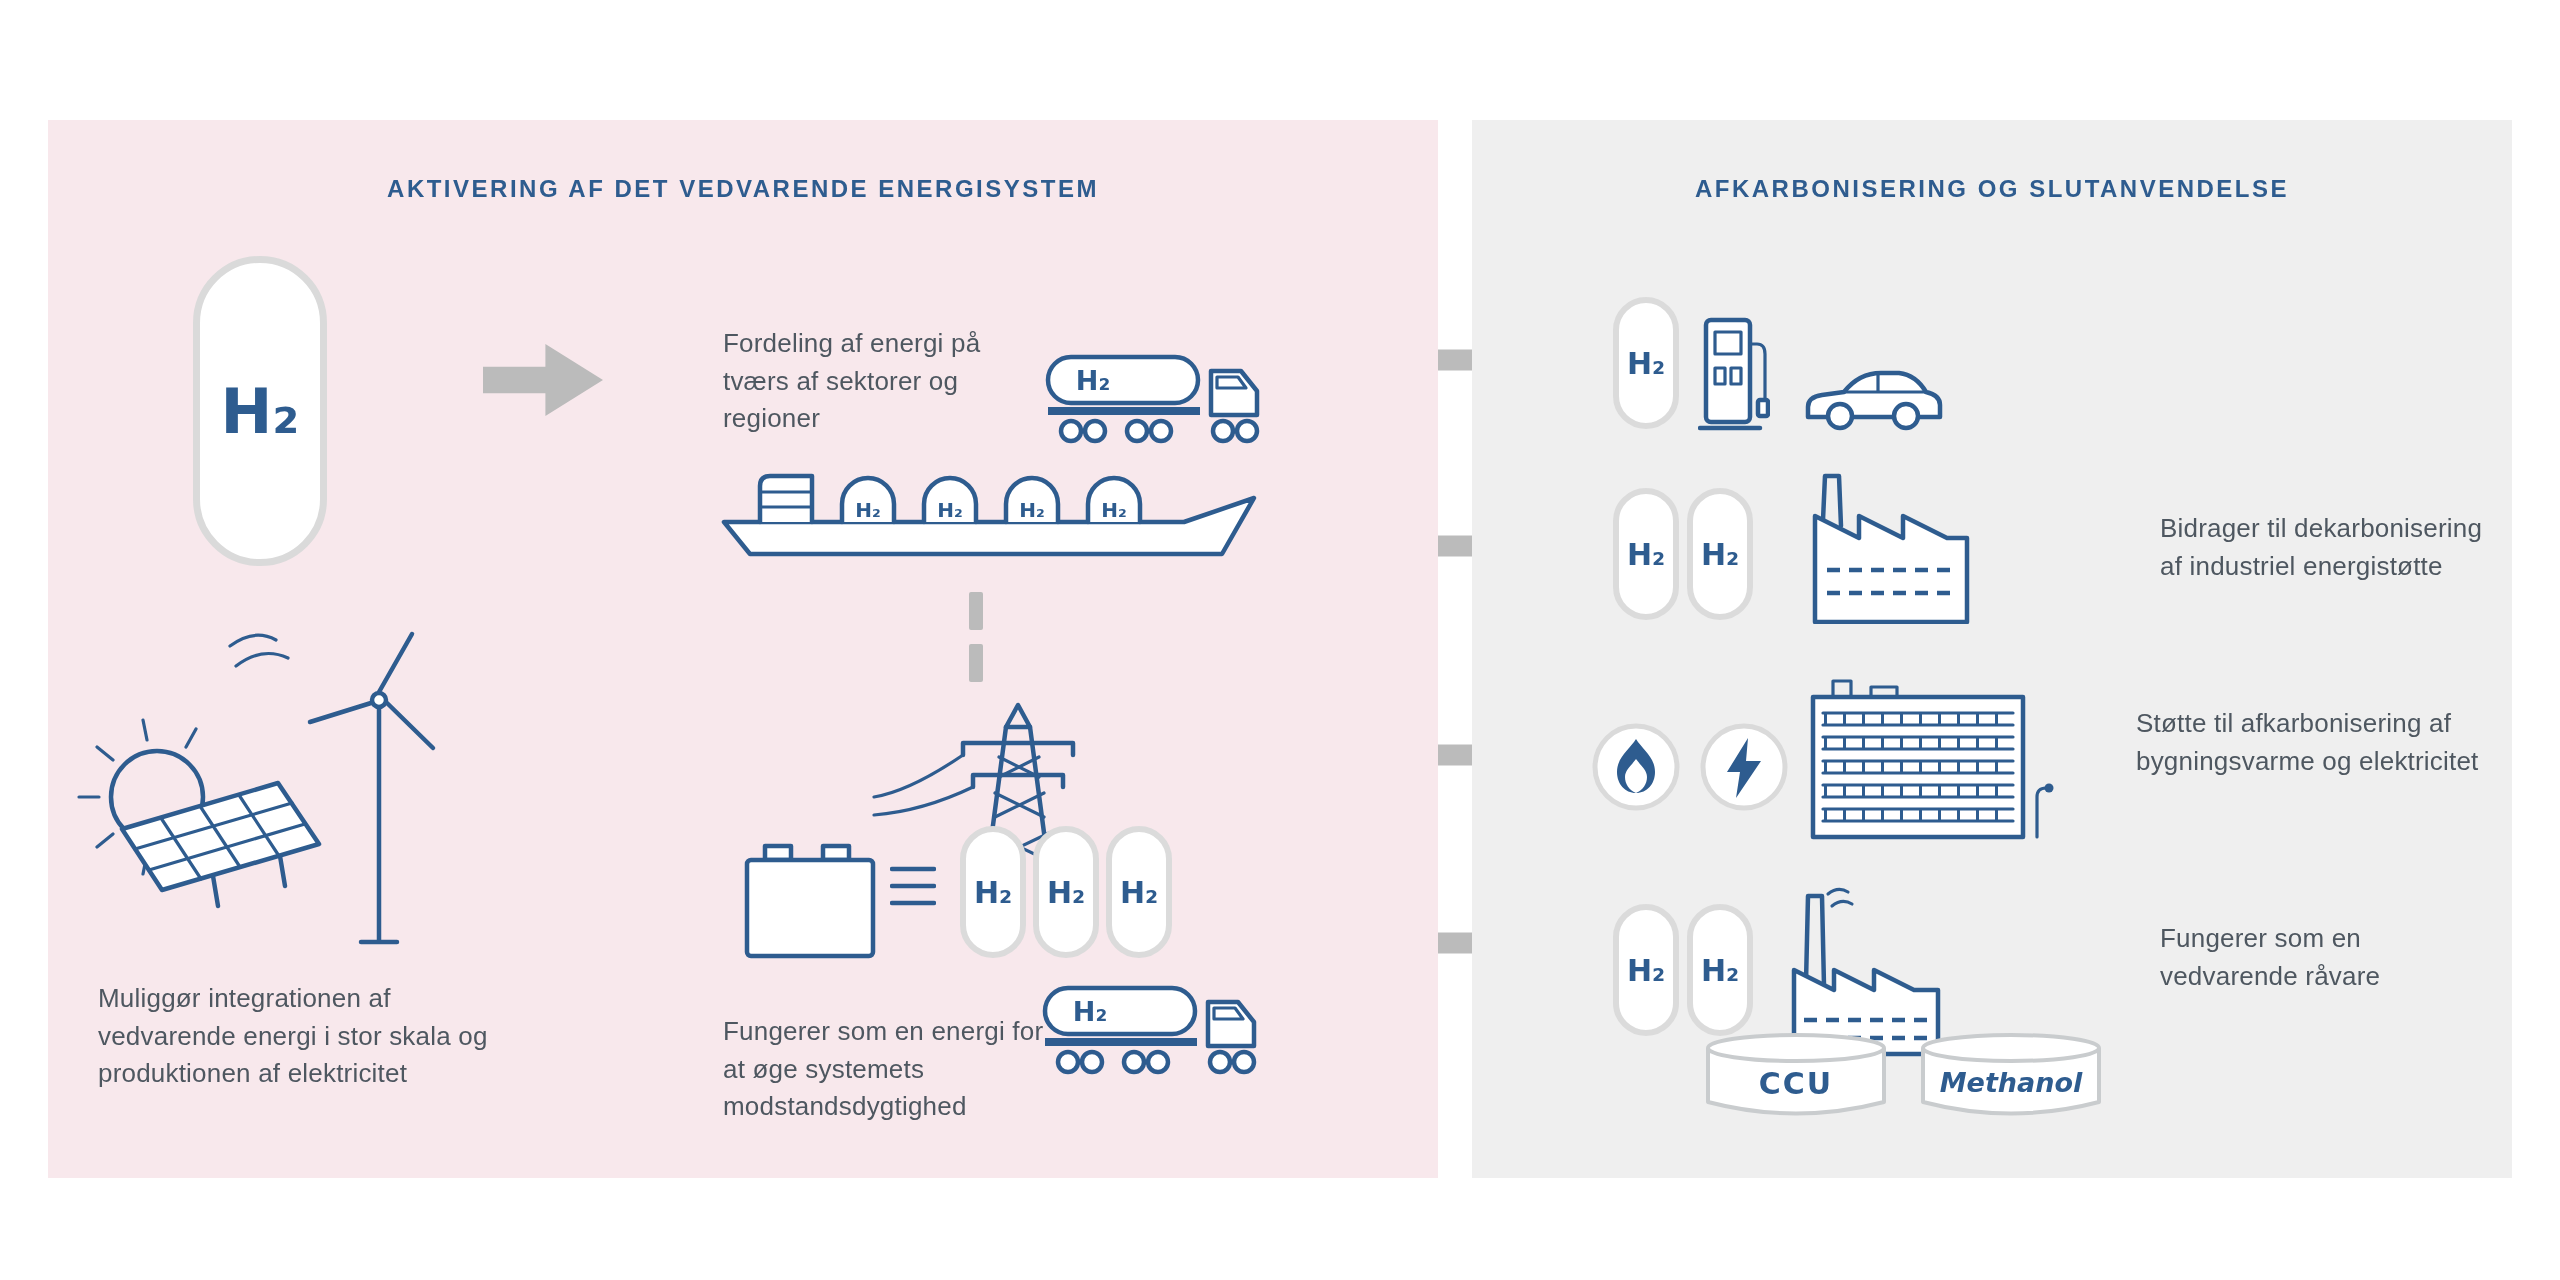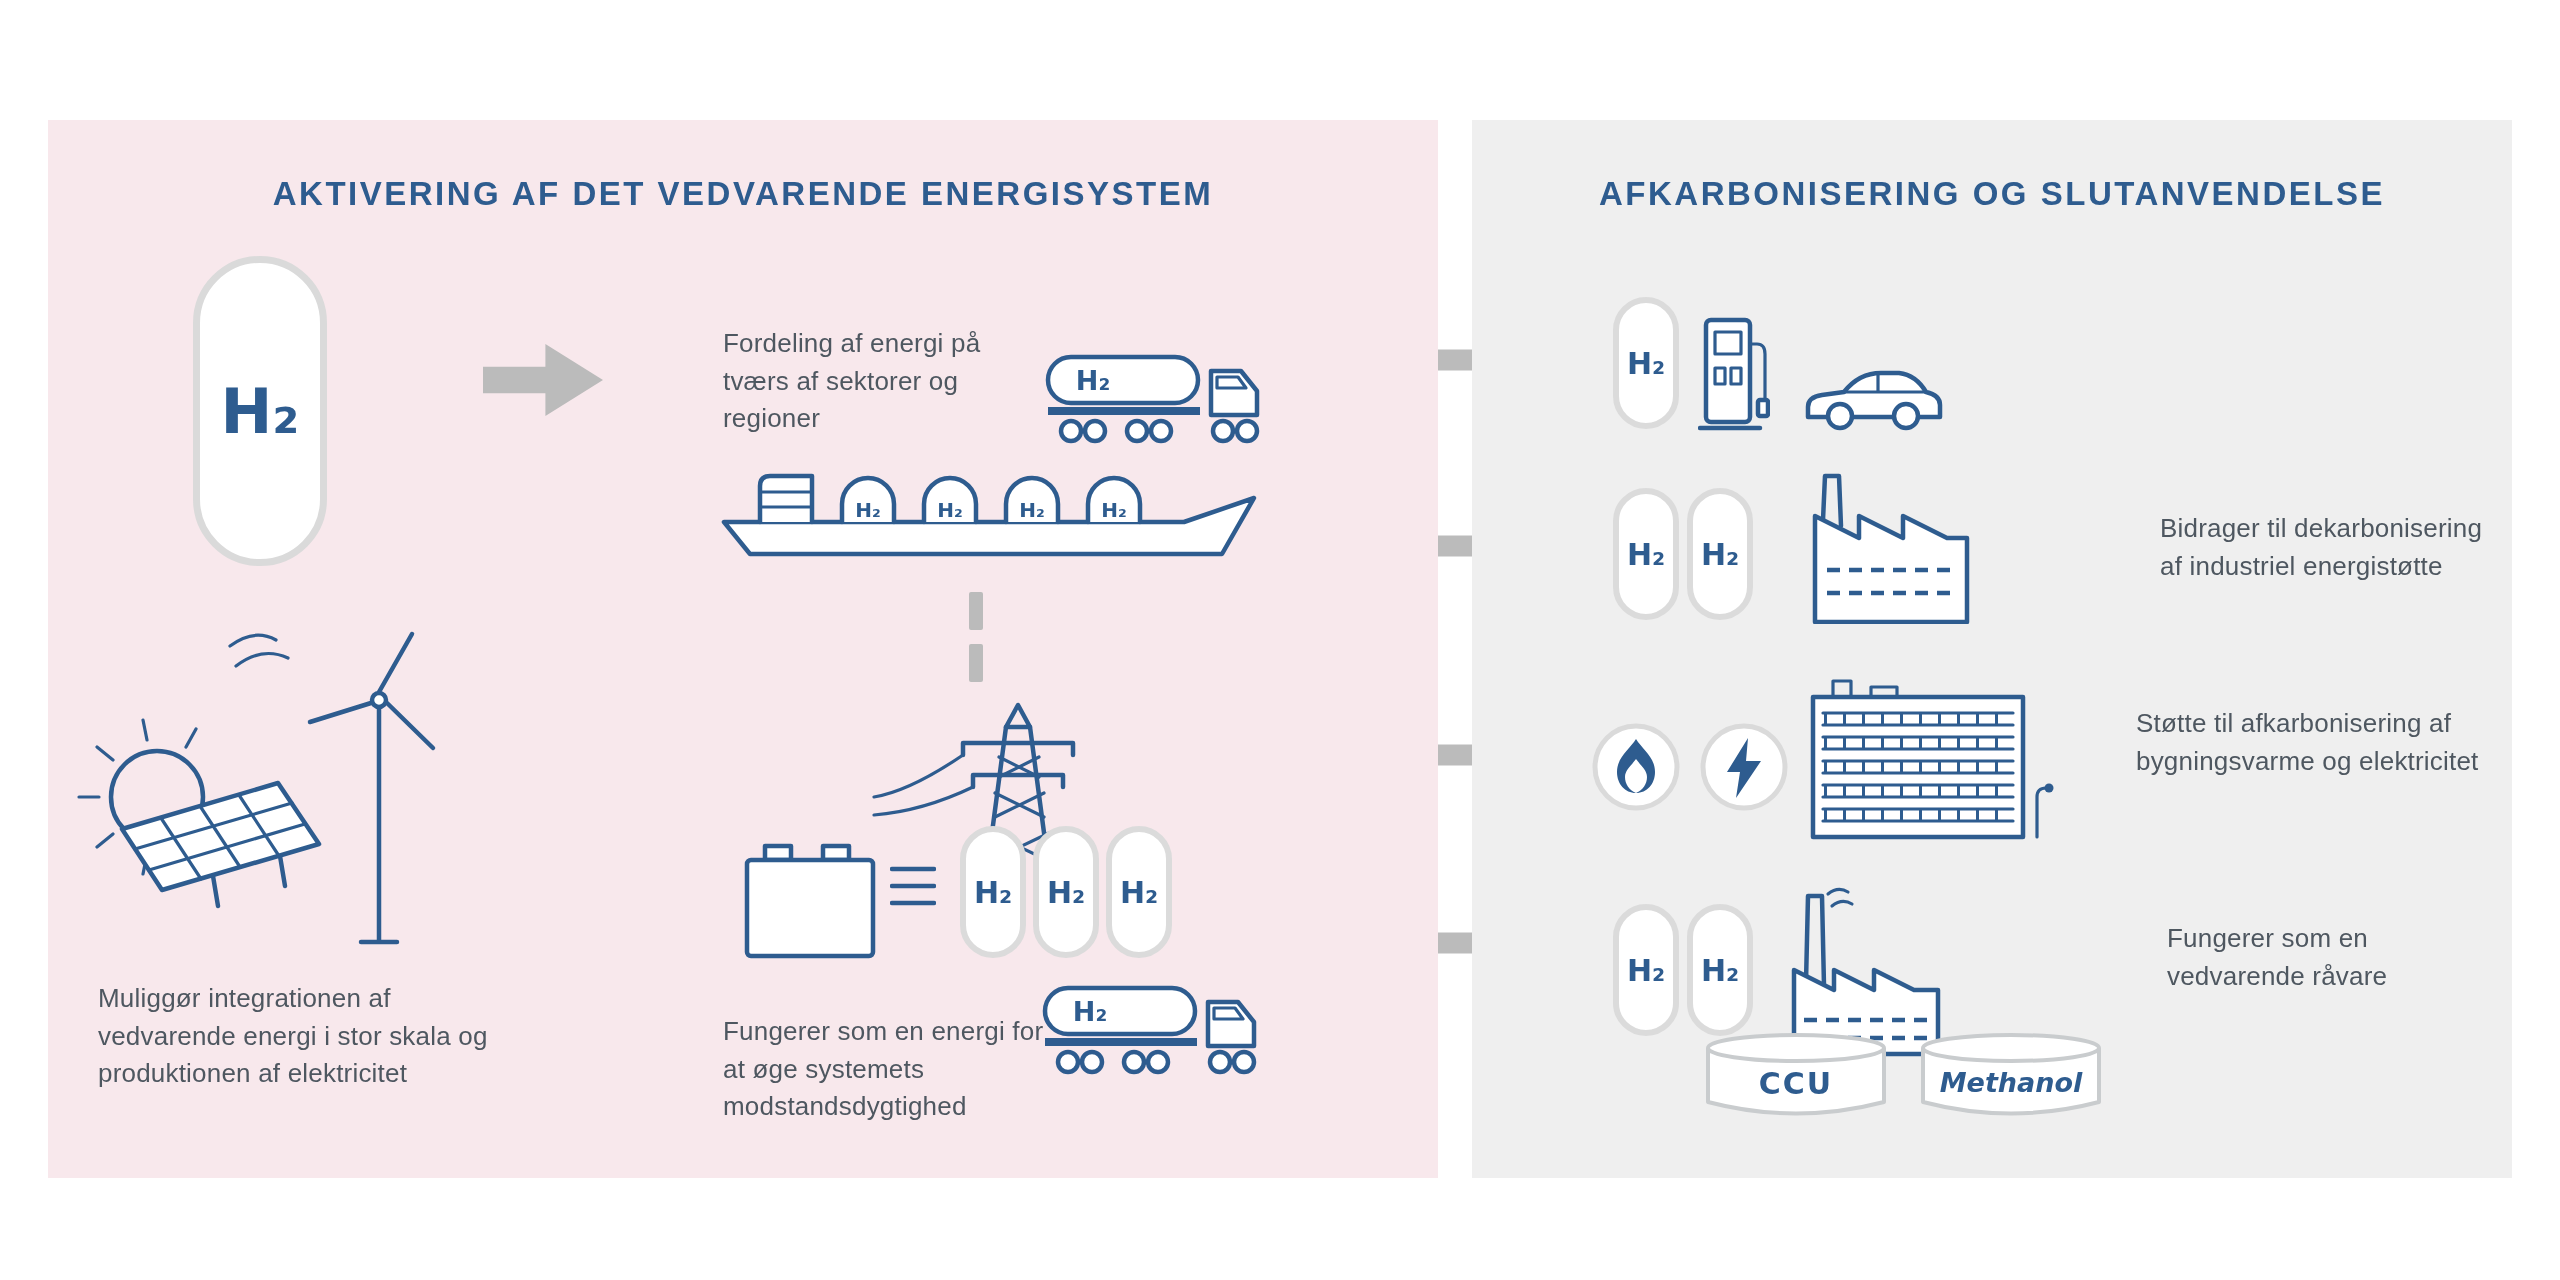--- a/index.html
+++ b/index.html
@@ -8,21 +8,21 @@
   }
   *{margin:0;padding:0;box-sizing:border-box;}
   html,body{background:#fff;}
   body{width:2560px;height:1280px;position:relative;overflow:hidden;
        font-family:"Liberation Sans",sans-serif;}
   .abs{position:absolute;}
   .panel{position:absolute;top:120px;height:1058px;}
   .panel.pink{left:48px;width:1390px;background:var(--pink);}
   .panel.gray{left:1472px;width:1040px;background:var(--gray);}
   .ptitle{position:absolute;top:55px;left:0;right:0;text-align:center;color:var(--ink);
-          font-size:33px;font-weight:bold;letter-spacing:2.5px;}
+          font-size:24px;font-weight:bold;letter-spacing:2.5px;}
   .cap{position:absolute;font-size:26px;line-height:1.45;color:var(--caption);font-weight:400;letter-spacing:.2px;}
   .h2t{font-family:"DejaVu Sans","Liberation Sans",sans-serif;font-weight:bold;color:var(--ink);fill:var(--ink);}
   .bigcyl{position:absolute;width:134px;height:310px;background:#fff;border:7px solid var(--circle-border);
           border-radius:68px;display:flex;align-items:center;justify-content:center;}
   .bigcyl .h2t{font-size:62px;}
   .cyl{position:absolute;width:66px;height:132px;background:#fff;border:6px solid var(--cylinder-border);
        border-radius:34px;display:flex;align-items:center;justify-content:center;}
   .cyl .h2t{font-size:30px;}
   .vbar{position:absolute;width:14px;}
   .vbar div{width:14px;height:38px;background:var(--arrow);border-radius:2px;margin-bottom:14px;}
@@ -241,14 +241,14 @@
   <svg class="abs" style="left:231px;top:908px;" width="186" height="100" viewBox="0 0 186 100">
     <path class="tank" d="M5,20 V74 Q93,97 181,74 V20"></path>
     <ellipse class="tank" cx="93" cy="20" rx="88" ry="13"></ellipse>
     <text class="h2t" x="93" y="66" font-size="30" letter-spacing="2" text-anchor="middle">CCU</text>
   </svg>
   <svg class="abs" style="left:446px;top:908px;" width="186" height="100" viewBox="0 0 186 100">
     <path class="tank" d="M5,20 V74 Q93,97 181,74 V20"></path>
     <ellipse class="tank" cx="93" cy="20" rx="88" ry="13"></ellipse>
     <text class="h2t" x="93" y="64" font-size="27" font-style="italic" text-anchor="middle">Methanol</text>
   </svg>
-  <p class="cap" style="left:688px;top:800px;width:300px;margin-left:7px;">Fungerer som en vedvarende råvare</p>
+  <p class="cap" style="left:688px;top:800px;width:300px;">Fungerer som en vedvarende råvare</p>
 </section>
 
 </body></html>

